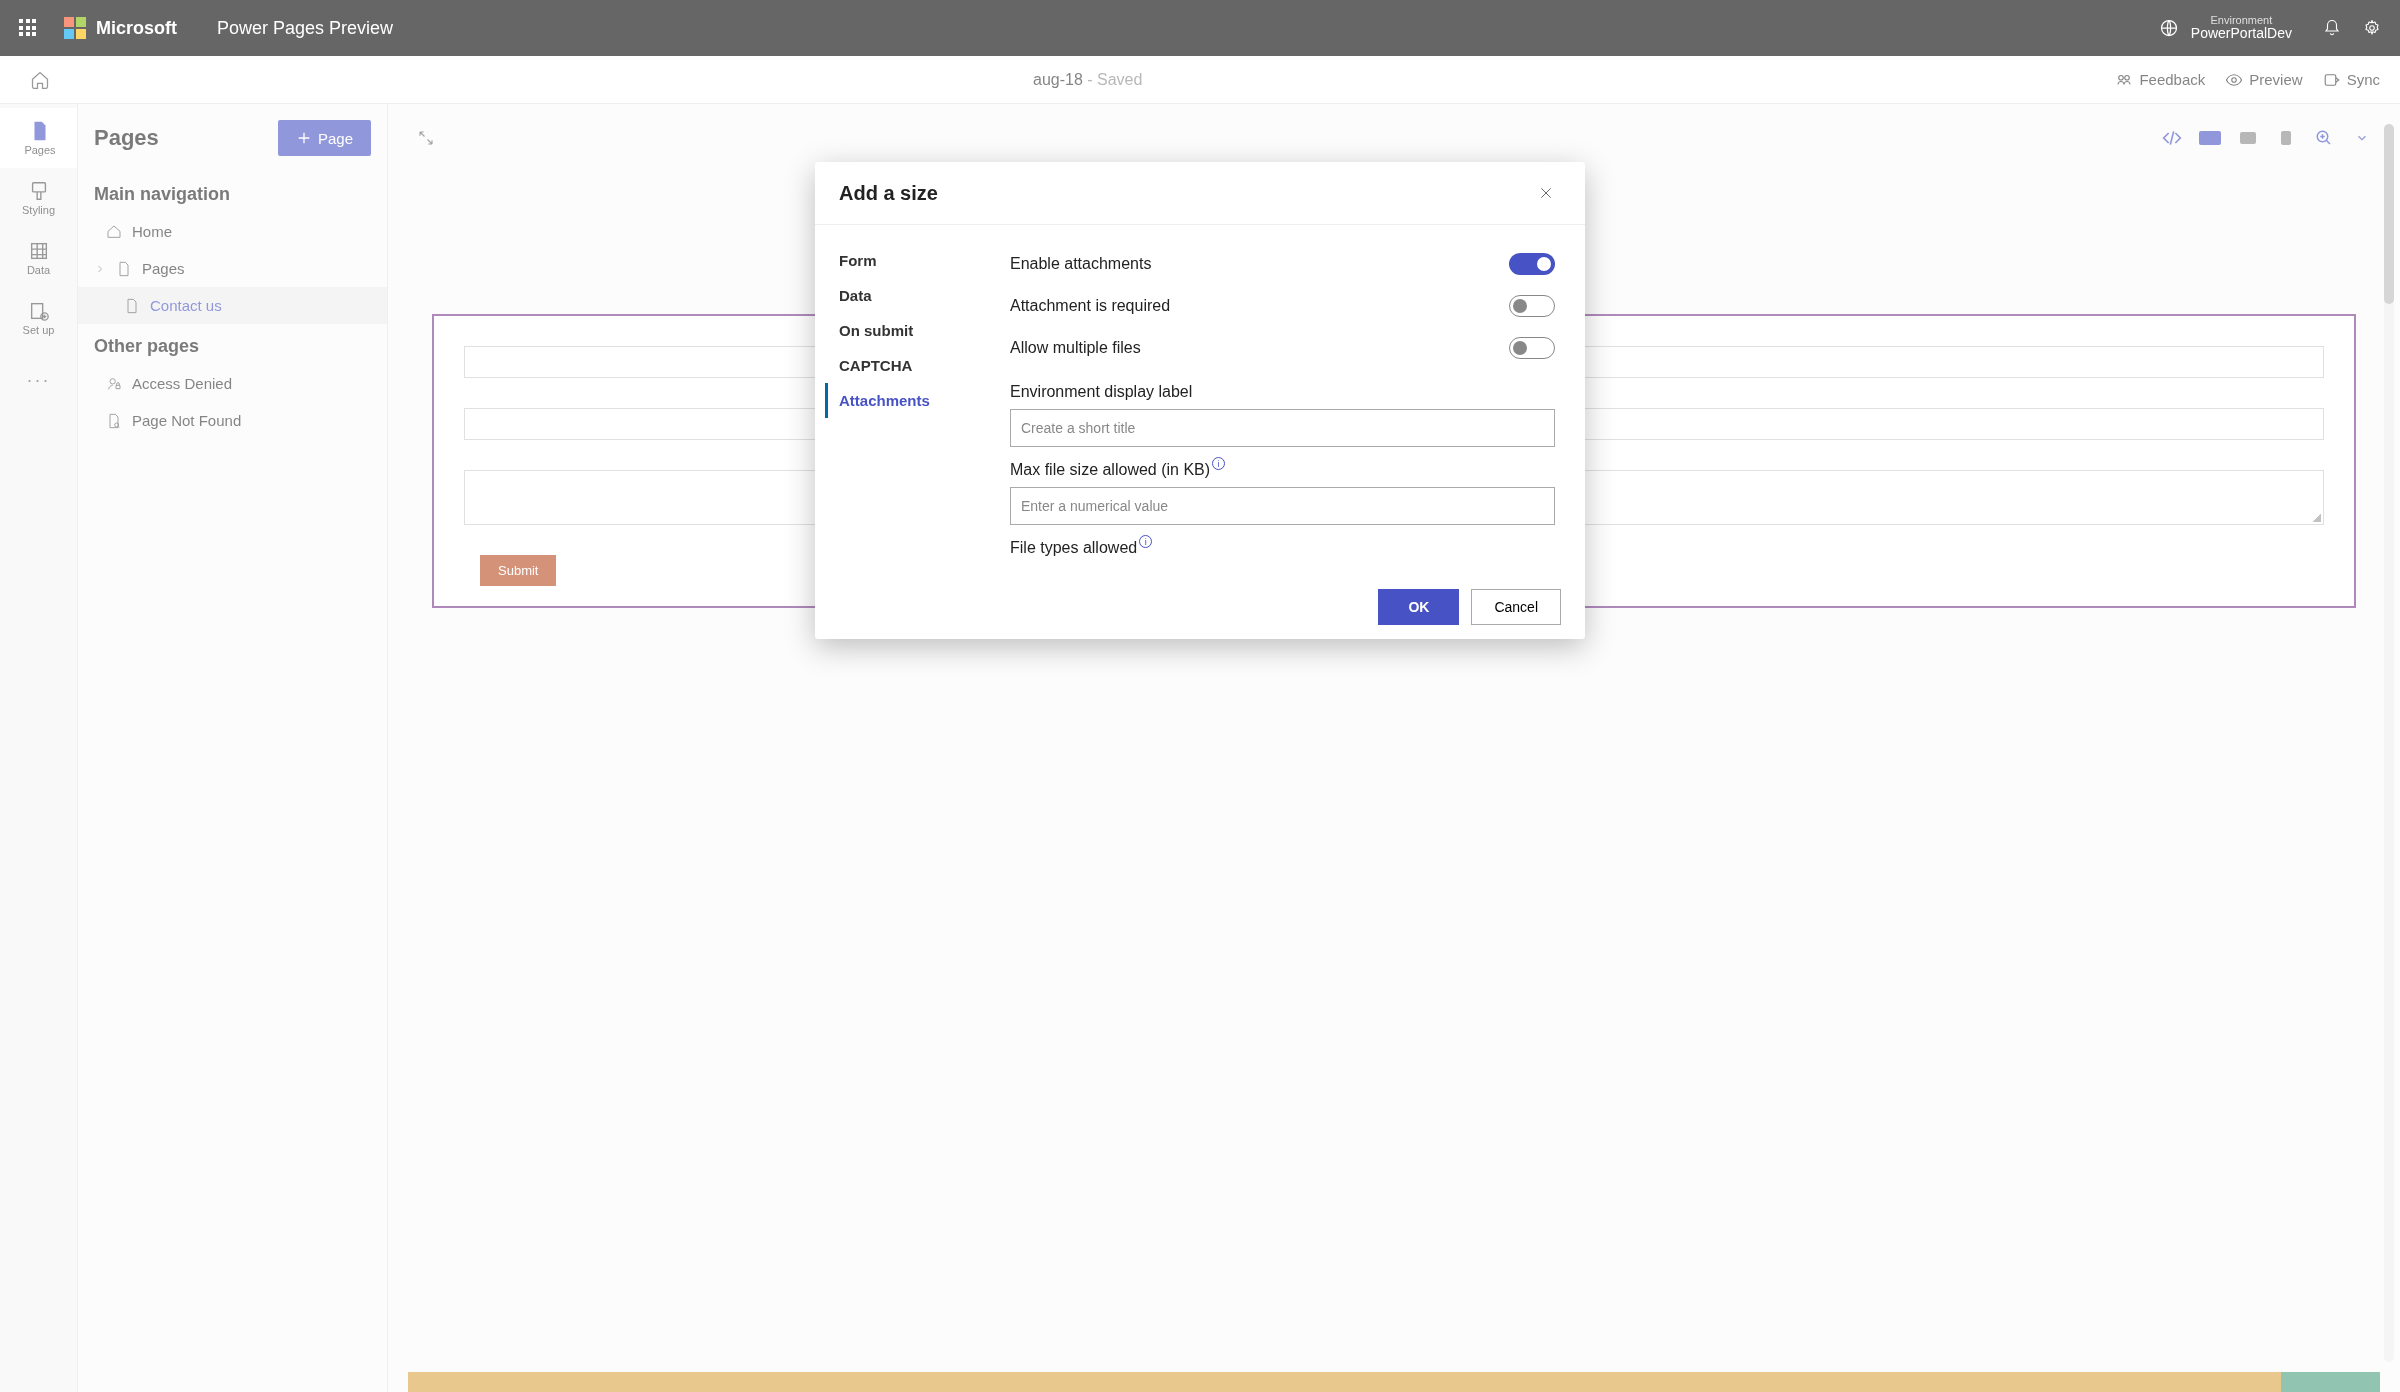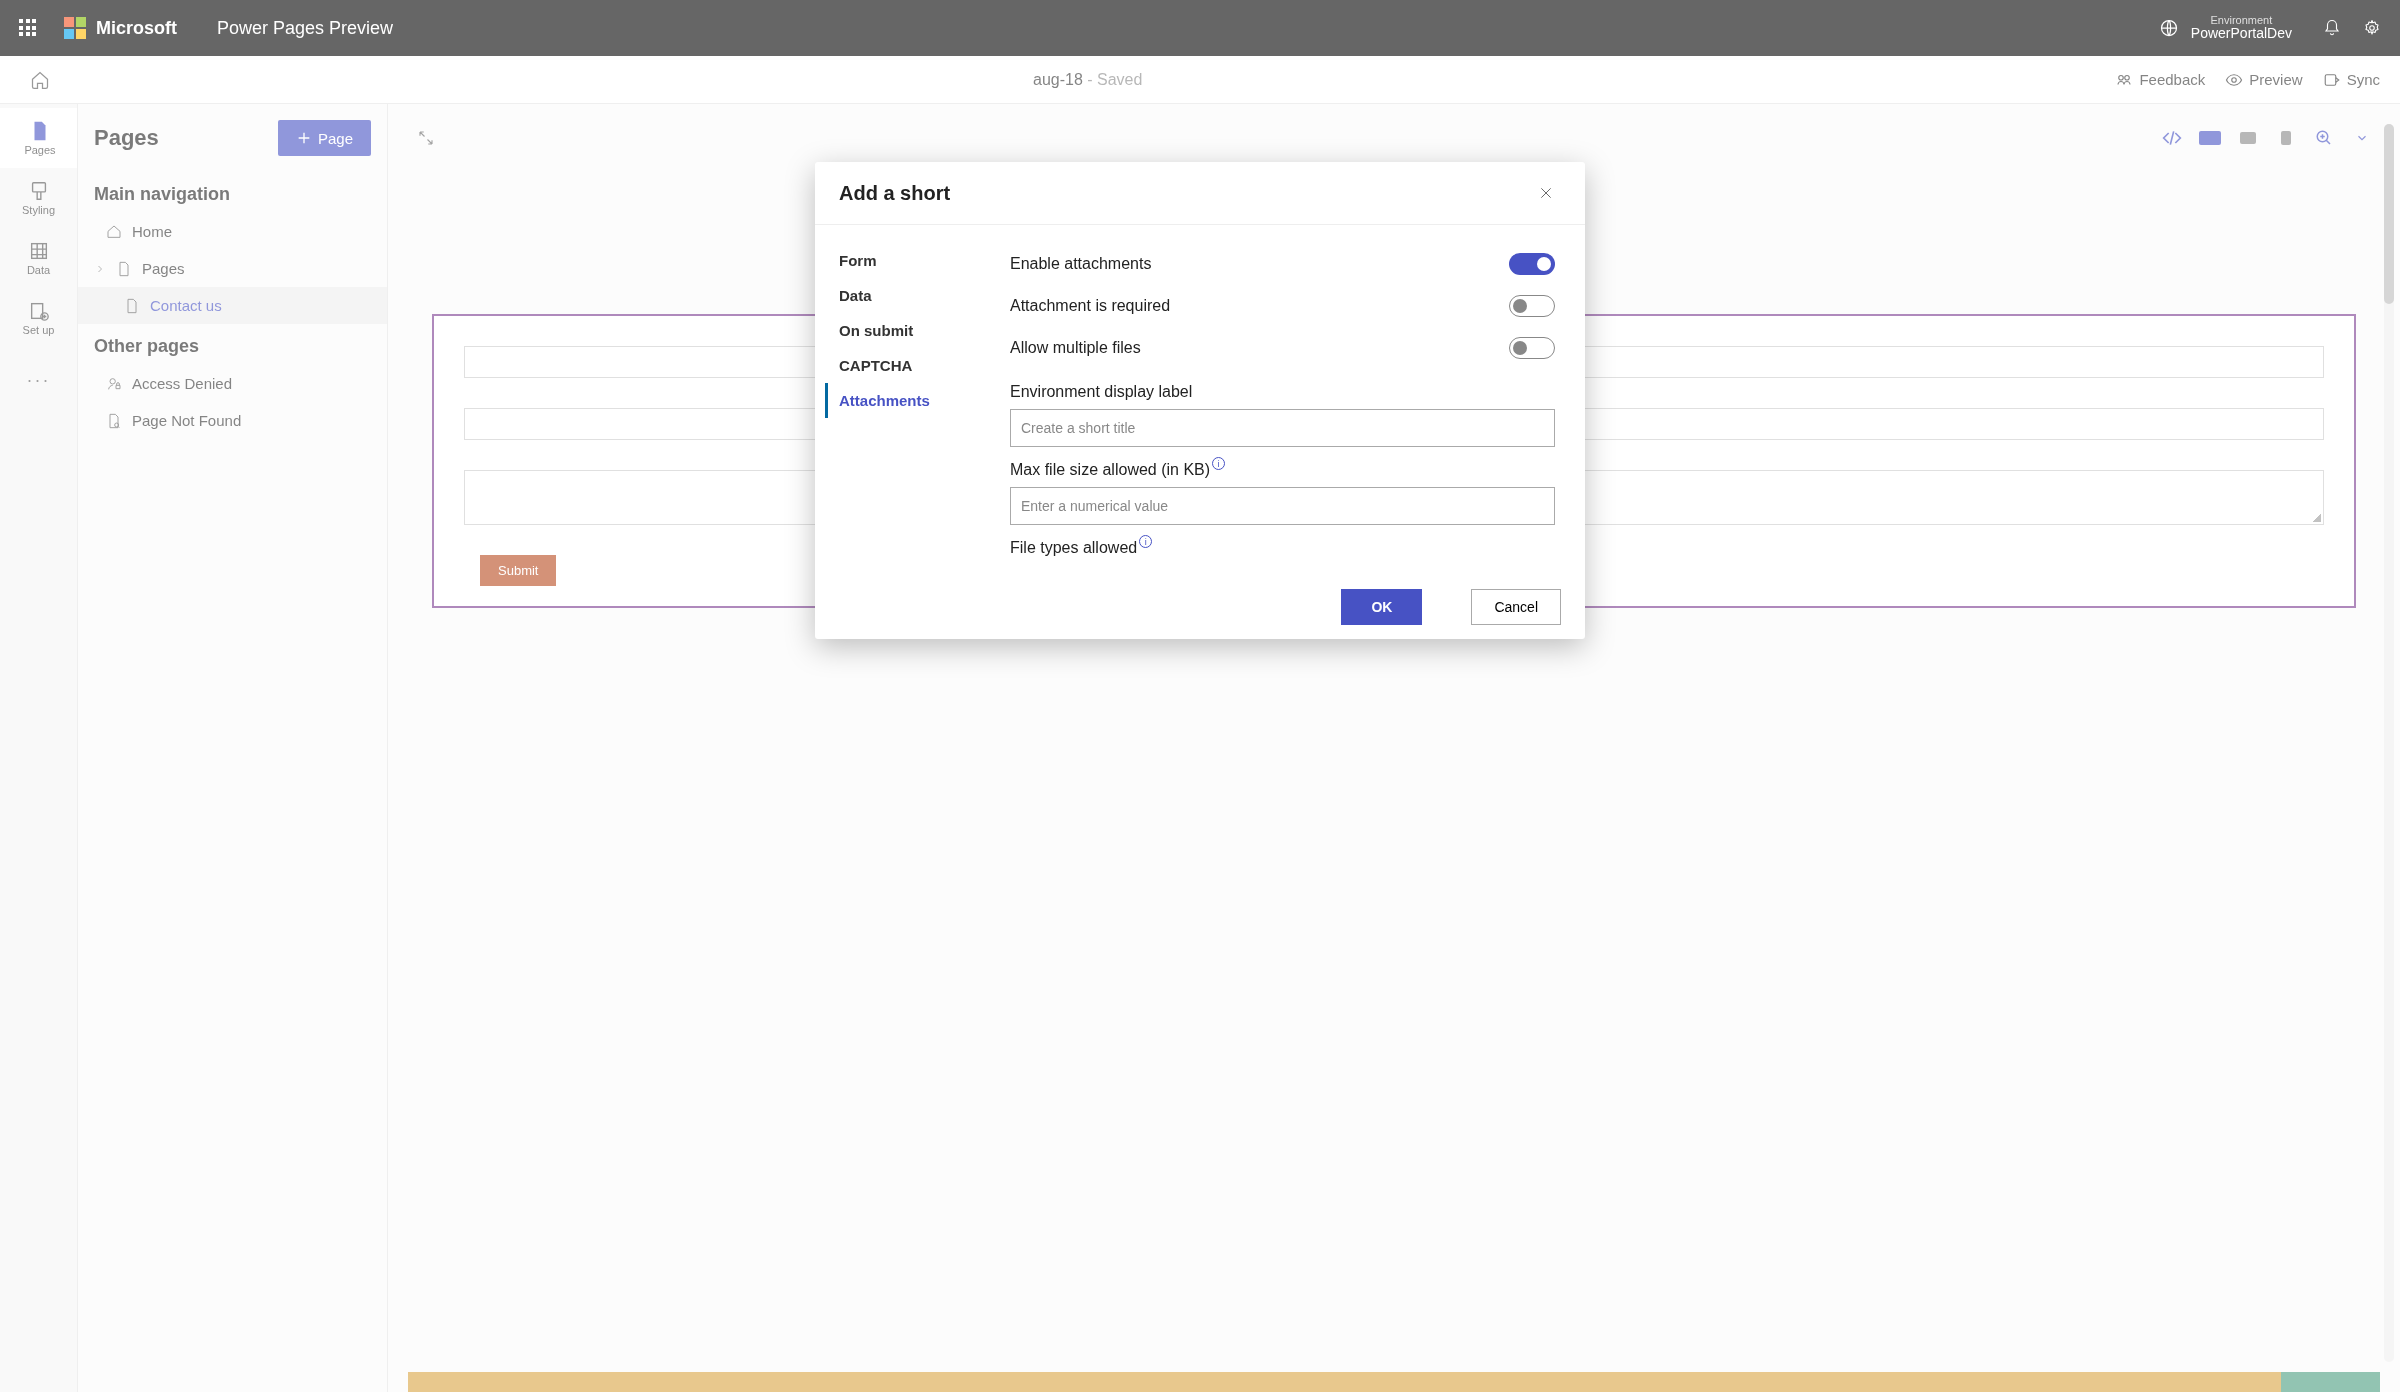--- a/index.html
+++ b/index.html
@@ -93,21 +93,21 @@
     .toggle.off { background: #fff; border: 1px solid #888; }
     .toggle::after { content:""; position:absolute; width: 14px; height: 14px; border-radius: 50%; top: 3px; }
     .toggle.on::after { background:#fff; right: 4px; top: 4px; }
     .toggle.off::after { background:#888; left: 3px; }
     .field-label { font-size: 16px; color: #222; margin-top: 14px; margin-bottom: 8px; display: flex; align-items: flex-start; gap: 2px; }
     .info-icon { width: 13px; height: 13px; border: 1px solid #4752c4; border-radius: 50%; color: #4752c4; font-size: 9px; display: inline-flex; align-items: center; justify-content: center; position: relative; top: -4px; }
     .modal-input { width: 100%; height: 38px; border: 1px solid #aaa; padding: 0 10px; font-size: 14px; }
     .modal-input::placeholder { color: #888; }
     .modal-footer { display: flex; justify-content: flex-end; gap: 12px; padding: 14px 24px; }
     .btn-primary { background: #4752c4; color: #fff; border: none; padding: 9px 30px; font-size: 14px; font-weight: 600; cursor: pointer; }
-    .btn-secondary { background: #fff; border: 1px solid #aaa; padding: 9px 22px; font-size: 14px; cursor: pointer; margin-left: 37px; }
+    .btn-secondary { background: #fff; border: 1px solid #aaa; padding: 9px 22px; font-size: 14px; cursor: pointer; }
     
     svg { display: block; }
   </style>
 </head>
 <body>
 
 <div class="topbar">
   <div class="waffle">
     <div class="waffle-grid">
         <span></span>
@@ -322,21 +322,21 @@
     </div>
 
     <div class="color-strip"></div>
     <div class="right-scrollbar"></div>
   </div>
 </div>
 
 <div class="modal-overlay">
   <div class="modal">
     <div class="modal-head">
-      <div class="modal-title">Add a short</div>
+      <div class="modal-title">Add a size</div>
       <div class="modal-close">
         <svg width="14" height="14" viewBox="0 0 24 24" fill="none" stroke="currentColor" stroke-width="1.5">
             <path d="M4 4l16 16M20 4L4 20"></path>
           </svg>
       </div>
     </div>
     <div class="modal-body">
       <div class="modal-tabs">
         <div class="modal-tab">Form</div>
         <div class="modal-tab">Data</div>

